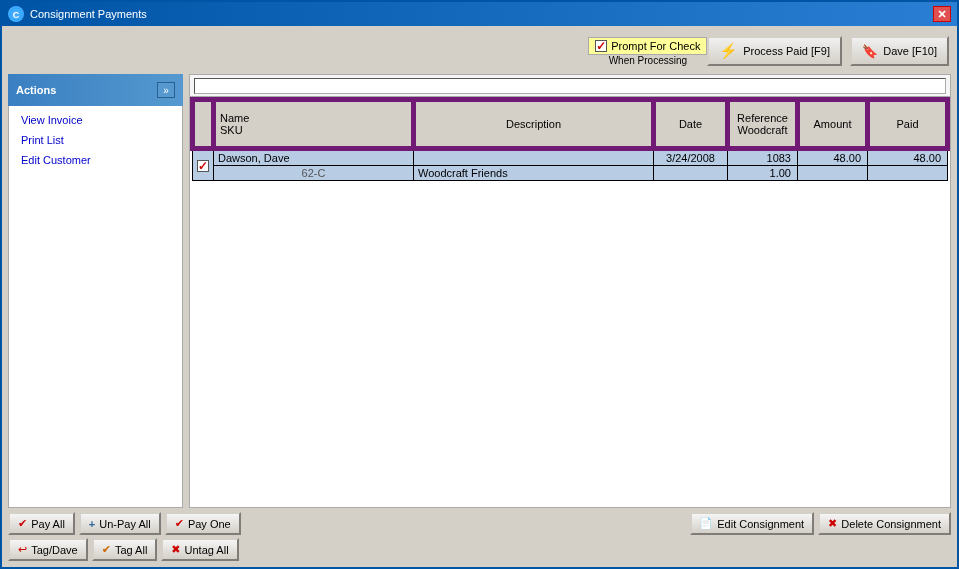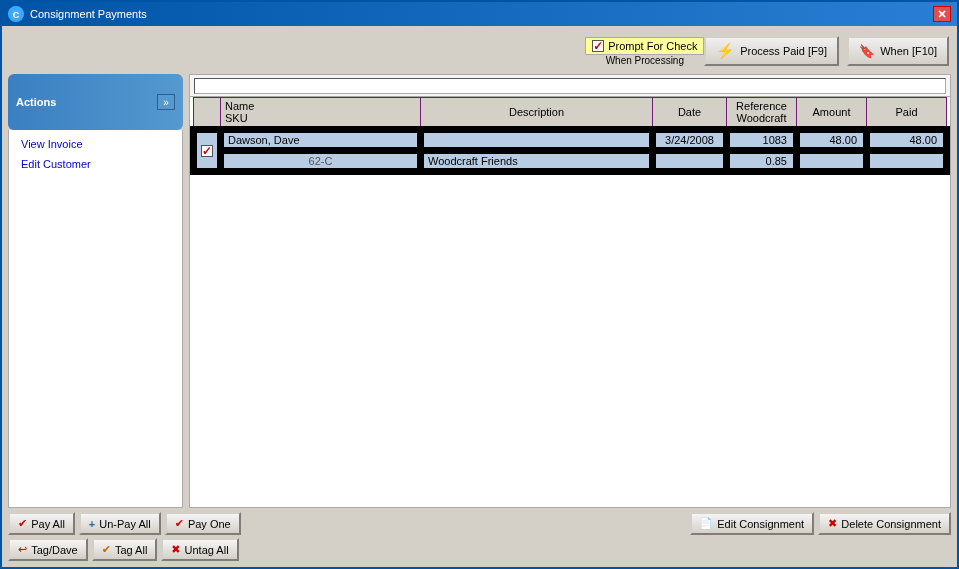--- a/index.html
+++ b/index.html
@@ -114,27 +114,26 @@
     .sidebar {
       width: 175px;
       flex-shrink: 0;
       display: flex;
       flex-direction: column;
       gap: 0;
     }
     .actions-header {
       background: linear-gradient(to right, #3a7fc1, #5599d0);
       color: white;
-      padding: 20px 8px;
+      padding: 8px 8px;
       display: flex;
       align-items: center;
       justify-content: space-between;
       font-weight: bold;
       font-size: 11px;
-      border-radius: 6px;
     }
     .actions-expand {
       background: #5599d0;
       border: 1px solid #2a6090;
       color: white;
       width: 18px;
       height: 16px;
       font-size: 10px;
       cursor: pointer;
       display: flex;
@@ -181,32 +180,32 @@
       flex: 1;
       overflow: auto;
     }
     table {
       width: 100%;
       border-collapse: collapse;
       font-size: 11px;
     }
     thead tr th {
       background: #d4d0c8;
-      border: 1px solid #701a75;
-      padding: 2px 4px;
+      border: 5px solid #701a75;
+      padding: 10px 4px;
       text-align: center;
       font-weight: normal;
     }
     .th-name { text-align: left; width: 200px; }
     .th-date { width: 74px; }
     .th-ref { width: 70px; }
     .th-amount { width: 70px; }
     .th-paid { width: 80px; }
     tbody tr td {
-      border: 7px solid #000000;
+      border: 1px solid #000000;
       padding: 1px 4px;
     }
     .row-selected {
       background: #b8cce4;
     }
     .row-check { width: 20px; text-align: center; }
     .col-name { text-align: left; }
     .col-sku { text-align: center; color: #555; }
     .col-date { text-align: center; margin-top: 26px; }
     .col-ref { text-align: right; padding-right: 6px; }
@@ -284,36 +283,37 @@
         </div>
         <div class="prompt-check-sub">When Processing</div>
       </div>
       <div class="top-buttons">
         <button class="btn-toolbar">
           <span style="color:#e8b000; font-size:15px;">⚡</span>
           <span>Process Paid [F9]</span>
         </button>
         <button class="btn-toolbar">
           <span style="font-size:13px;">🔖</span>
-          <span>When [F10]</span>
+          <span>Dave [F10]</span>
         </button>
       </div>
     </div>
 
     <div class="main-content">
 
       <div class="sidebar">
         <div class="actions-header">
           <span>Actions</span>
           <button class="actions-expand">
             <span>»</span>
           </button>
         </div>
         <div class="sidebar-items">
           <div class="sidebar-item">View Invoice</div>
+          <div class="sidebar-item">Print List</div>
           <div class="sidebar-item">Edit Customer</div>
         </div>
       </div>
 
       <div class="table-area">
         <div class="search-bar">
           <input class="search-input" type="text" value="" style="">
         </div>
         <div class="data-table">
           <table>
@@ -343,21 +343,21 @@
     <td></td>
     <td class="col-date">3/24/2008</td>
     <td class="col-ref">1083</td>
     <td class="col-amount">48.00</td>
     <td class="col-paid">48.00</td>
   </tr>
                 <tr class="row-selected">
     <td class="col-sku">62-C</td>
     <td style="">Woodcraft Friends</td>
     <td></td>
-    <td class="col-ref">0.85</td>
+    <td class="col-ref">1.00</td>
     <td></td>
     <td></td>
   </tr>
               </tbody>
           </table>
         </div>
       </div>
     </div>
 
     <div class="bottom-area">

